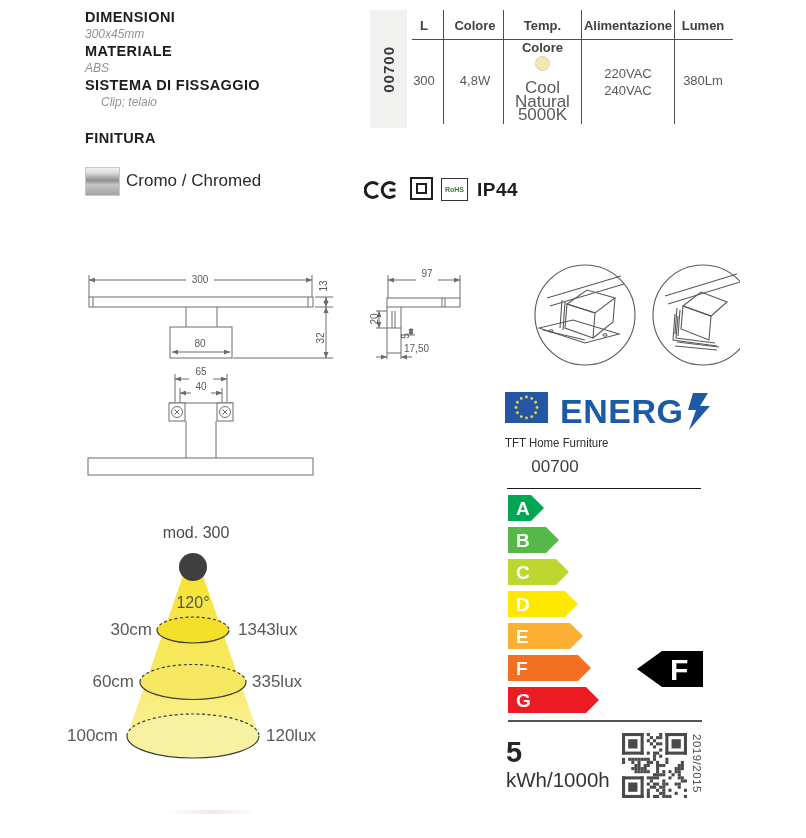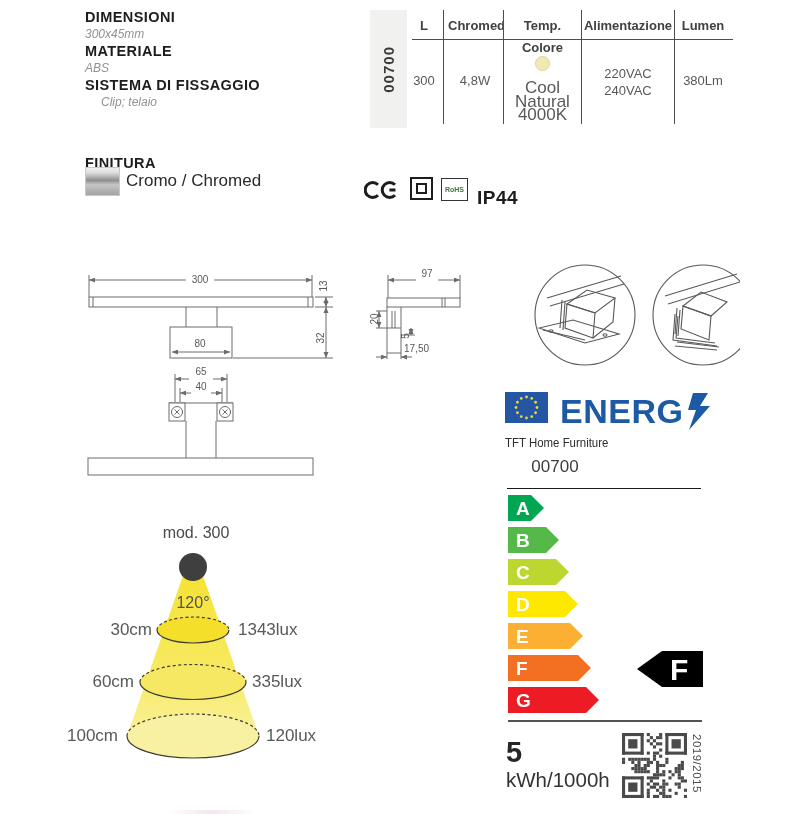--- a/index.html
+++ b/index.html
@@ -4,21 +4,21 @@
 <style>
   html,body{margin:0;padding:0;background:#fff;}
   .page{position:relative;width:740px;height:838px;background:#fff;overflow:hidden;
         font-family:"Liberation Sans",sans-serif;color:#1d1d1b;}
   .abs{position:absolute;}
   .spec-label{font-size:14.5px;font-weight:bold;letter-spacing:.4px;color:#1d1d1b;}
   .spec-value{font-size:12px;font-style:italic;color:#909295;}
   .swatch{width:33px;height:27px;border:1px solid #c9c9c9;
     background:linear-gradient(180deg,#f0f0f0 0%,#dcdcdc 18%,#8f8f8f 46%,#c6c6c6 62%,#b2b2b2 82%,#a4a4a4 100%);}
   .finish-name{font-size:17px;color:#2a2a28;}
-  .ip{font-size:19px;font-weight:bold;color:#1d1d1b;letter-spacing:.5px;margin-top:8px;}
+  .ip{font-size:19px;font-weight:bold;color:#1d1d1b;letter-spacing:.5px;}
   .sq-outer{width:23px;height:23px;border:2.2px solid #1d1d1b;display:flex;align-items:center;justify-content:center;box-sizing:border-box;}
   .sq-inner{width:11px;height:11px;border:2.2px solid #1d1d1b;box-sizing:border-box;}
   .rohs-box{width:27px;height:23px;border:1.6px solid #333;box-sizing:border-box;
             display:flex;align-items:center;justify-content:center;}
   .rohs-text{font-size:7px;font-weight:bold;color:#40753c;}
   .code-bar{width:37px;height:118px;background:#f1f1ef;display:flex;align-items:center;justify-content:center;}
   .code-text{writing-mode:vertical-rl;transform:rotate(180deg);font-size:15px;font-weight:600;
              letter-spacing:1px;color:#3a3a3a;}
   .th{font-size:13px;font-weight:bold;color:#414042;text-align:center;line-height:22px;height:22px;}
   .td{font-size:13px;color:#58595b;text-align:center;}
@@ -53,21 +53,21 @@
     </defs>
   </svg>
 
   <div class="abs spec-label" style="left:85px;top:9px;">DIMENSIONI</div>
   <div class="abs spec-value" style="left:85px;top:27px;">300x45mm</div>
   <div class="abs spec-label" style="left:85px;top:43px;">MATERIALE</div>
   <div class="abs spec-value" style="left:85px;top:61px;">ABS</div>
   <div class="abs spec-label" style="left:85px;top:77px;">SISTEMA DI FISSAGGIO</div>
   <div class="abs spec-value" style="left:84px;top:95px;margin-left:17px;">Clip; telaio</div>
 
-  <div class="abs spec-label" style="left:85px;top:155px;">FINITURA</div>
+  <div class="abs spec-label" style="left:85px;top:130px;">FINITURA</div>
   <div class="abs swatch" style="left:85px;top:167px;"></div>
   <div class="abs finish-name" style="left:126px;top:171px;">Cromo / Chromed</div>
 
   <svg class="abs" style="left:364px;top:180px;" width="36" height="20" viewBox="0 0 36 20">
     <g stroke="#1d1d1b" stroke-width="3" fill="none">
       <path d="M14,4.7 A7.5,7.5 0 1 0 14,15.3"></path>
       <path d="M31,4.7 A7.5,7.5 0 1 0 31,15.3"></path>
       <path d="M25.4,10 L31.5,10"></path>
     </g>
   </svg>
@@ -76,37 +76,37 @@
   </div>
   <div class="abs rohs-box" style="left:441px;top:178px;">
     <span class="rohs-text">RoHS</span>
   </div>
   <div class="abs ip" style="left:477px;top:179px;">IP44</div>
 
   <div class="abs code-bar" style="left:370px;top:10px;">
     <span class="code-text">00700</span>
   </div>
   <div class="abs th" style="left:406px;top:15px;width:36px;">L</div>
-  <div class="abs th" style="left:448px;top:15px;width:54px;">Chromed</div>
+  <div class="abs th" style="left:448px;top:15px;width:54px;">Colore</div>
   <div class="abs th" style="left:505px;top:15px;width:75px;">Temp. Colore</div>
   <div class="abs th" style="left:583px;top:15px;width:90px;">Alimentazione</div>
   <div class="abs th" style="left:677px;top:15px;width:52px;">Lumen</div>
   <div class="abs hline" style="left:412px;top:39px;width:321px;"></div>
   <div class="abs vline" style="left:443px;top:10px;"></div>
   <div class="abs vline" style="left:503px;top:10px;"></div>
   <div class="abs vline" style="left:581px;top:10px;"></div>
   <div class="abs vline" style="left:674px;top:10px;"></div>
 
   <div class="abs td" style="left:406px;top:73px;width:36px;">300</div>
   <div class="abs td" style="left:448px;top:73px;width:54px;">4,8W</div>
   <div class="abs dot" style="left: 535px; top: 56px; background: rgb(240, 233, 180);"></div>
   <div class="abs td-small" style="left:505px;top:81px;width:75px;">
     <div>Cool</div>
     <div>Natural</div>
-    <div>4000K</div>
+    <div>5000K</div>
   </div>
   <div class="abs td" style="left:583px;top:66px;width:90px;line-height:16.5px;">
     <div>220VAC</div>
     <div>240VAC</div>
   </div>
   <div class="abs td" style="left:677px;top:73px;width:52px;">380Lm</div>
 
   <svg class="abs" style="left:83px;top:262px;" width="270" height="104" viewBox="0 0 270 104">
     <g stroke="#6b6c6e" stroke-width="1" fill="none">
       <line x1="6" y1="13" x2="6" y2="35"></line>

